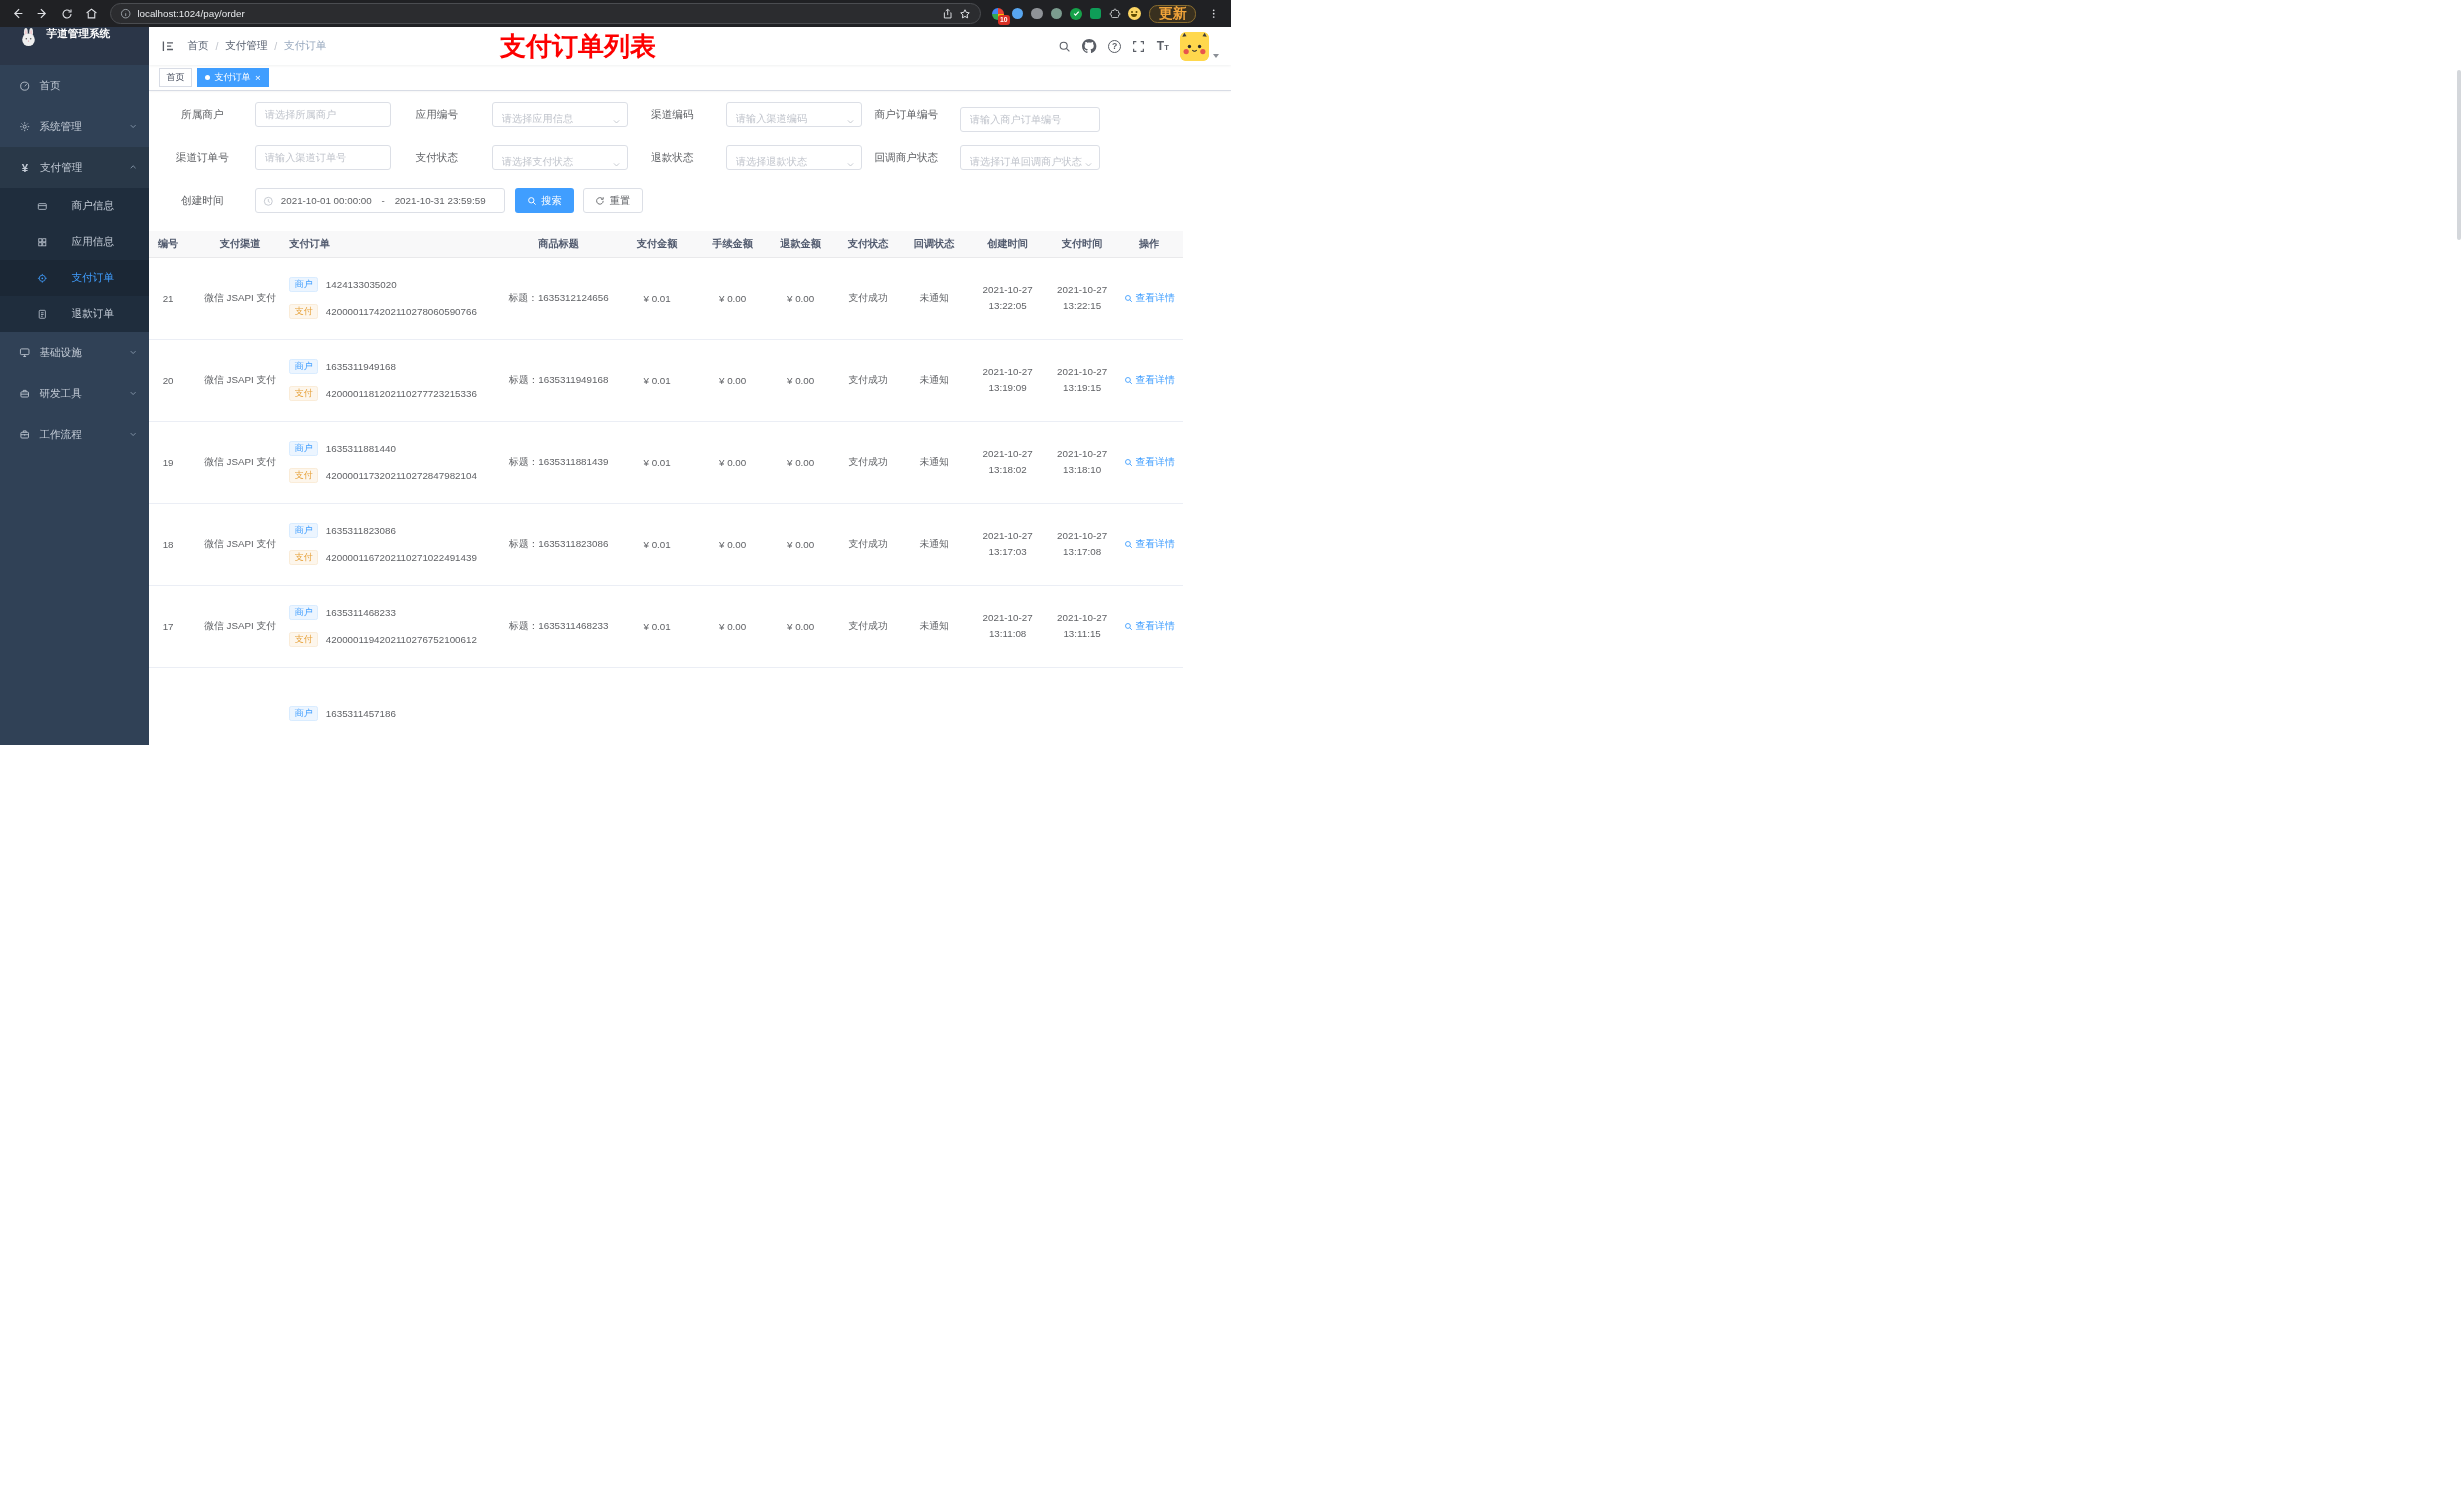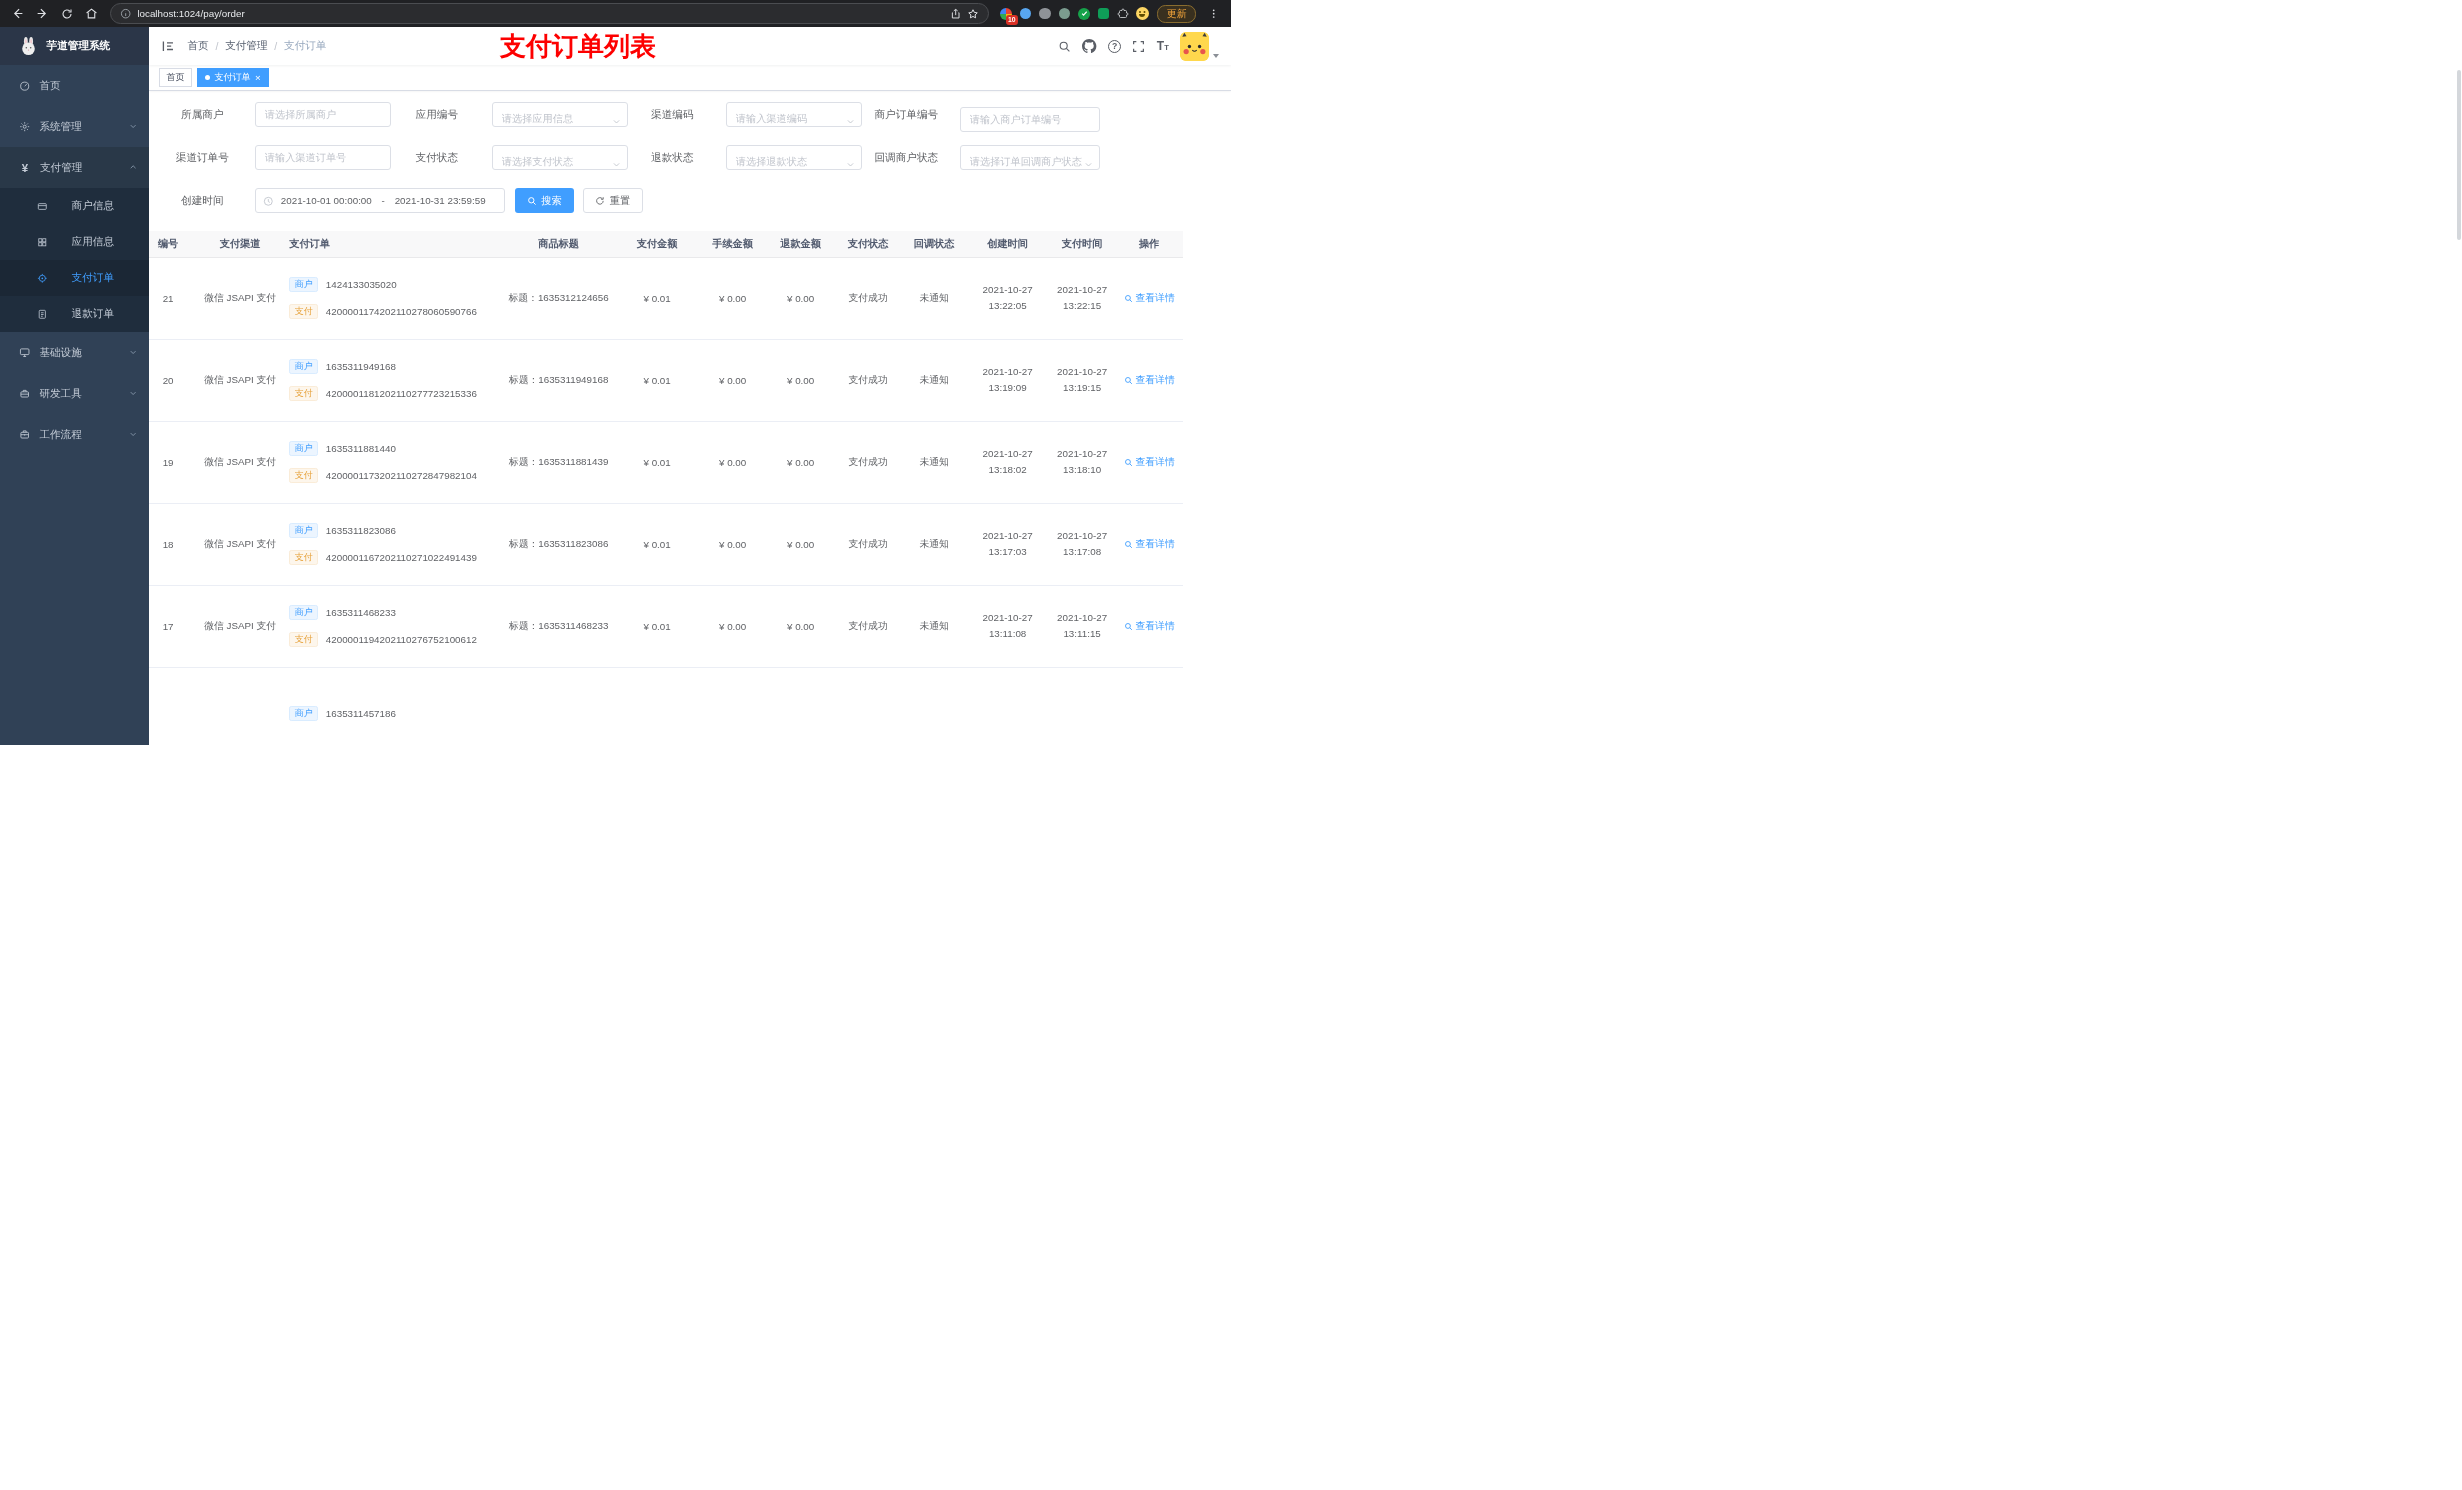--- a/index.html
+++ b/index.html
@@ -19,26 +19,26 @@
   .badge{position:absolute;bottom:-2.3px;right:-3px;background:#d93025;color:#fff;font-size:6.8px;line-height:1;padding:1.5px 2.3px;border-radius:3px;font-weight:700}
   .ext-drop{width:11.4px;height:11.4px;border-radius:50%;background:#58a6f0}
   .ext-gray{width:11.4px;height:11.4px;border-radius:50%;background:#8f9398}
   .ext-sage{width:11.4px;height:11.4px;border-radius:50%;background:#7b9c8f}
   .ext-greencheck{width:12px;height:12px;border-radius:50%;background:#15a24a;display:flex;align-items:center;justify-content:center;color:#fff}
   .ext-square{width:11.4px;height:11.4px;border-radius:3px;background:#0f9d58}
   .ext-face{width:13px;height:13px;border-radius:50%;background:#fdd663;position:relative}
   .ext-face:before{content:"";position:absolute;left:3px;top:3.8px;width:1.9px;height:1.9px;border-radius:50%;background:#5f4b00;box-shadow:4.5px 0 0 #5f4b00}
   .ext-face:after{content:"";position:absolute;left:3.4px;bottom:2.7px;width:6px;height:3px;border-radius:0 0 6px 6px;background:#5f4b00}
   .update-chip{height:18px;margin:0 4.5px;padding:0 8.3px;border-radius:8.3px;border:1.1px solid #8a6d2f;
-    background:rgba(242,153,0,.12);color:#f2a43a;font-size:10px;font-weight:400;display:flex;align-items:center;cursor:pointer;flex:none}
+    background:rgba(242,153,0,.12);color:#f2a43a;font-size:14px;font-weight:700;display:flex;align-items:center;cursor:pointer;flex:none}
 
   
   .app{display:flex;height:718px}
   .sidebar{width:149px;flex:none;background:#304156;color:#c3cbd6;display:flex;flex-direction:column}
-  .logo{height:38px;display:flex;align-items:center;gap:7.6px;padding-left:18px;background:#2b3648;cursor:pointer}
+  .logo{height:38px;display:flex;align-items:flex-start;gap:7.6px;padding-left:18px;background:#2b3648;cursor:pointer}
   .logo-title{color:#fff;font-size:10.6px;font-weight:700;white-space:nowrap}
   .menu-item{height:41px;display:flex;align-items:center;gap:9px;padding:0 12px 0 19px;font-size:10.6px;cursor:pointer}
   .menu-item .arrow{margin-left:auto;color:#8fa0b3}
   .menu-item.parent-open{background:#293848}
   .submenu{background:#1f2d3d}
   .sub-item{height:36px;display:flex;align-items:center;gap:24px;padding-left:37px;font-size:10.6px;cursor:pointer}
   .sub-item.active{color:#409eff;background:#1b2735}
   .yen{font-size:11.4px;font-weight:700;width:12px;text-align:center}
 
   .main{flex:1;display:flex;flex-direction:column;overflow:hidden;background:#fff}

